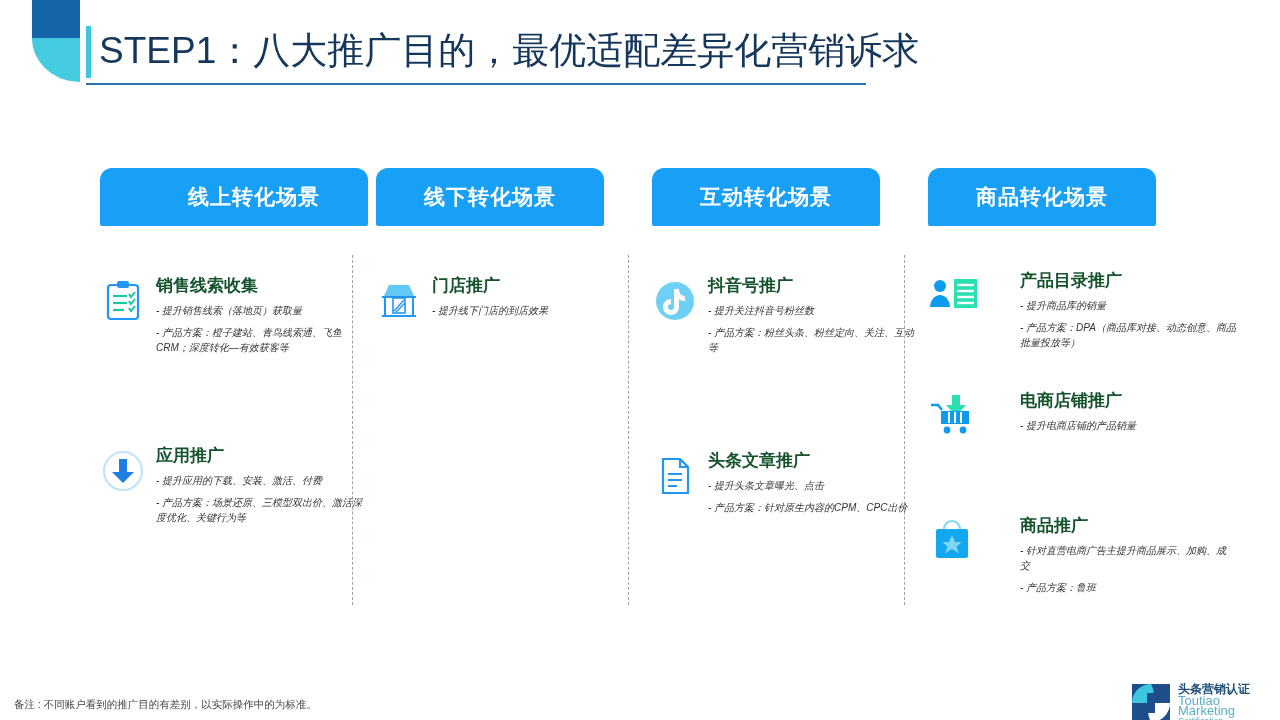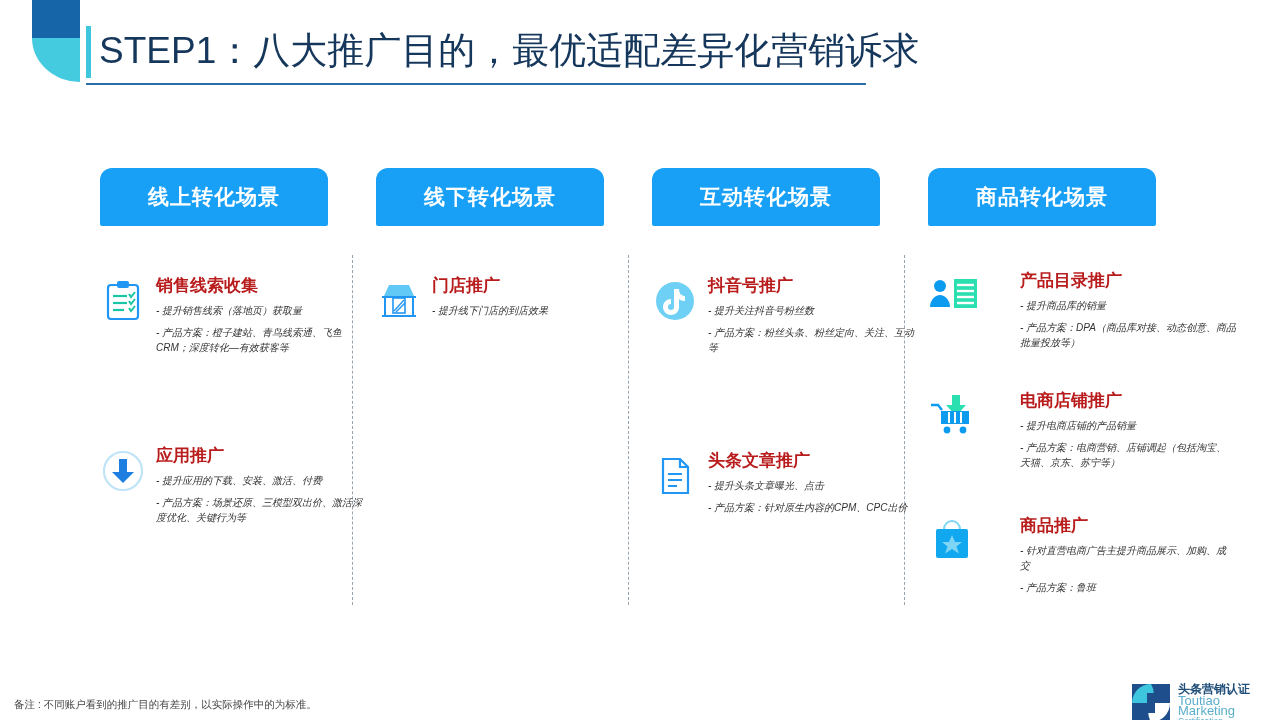--- a/index.html
+++ b/index.html
@@ -28,37 +28,37 @@
   .col2{left:376px;}
   .col3{left:652px;}
   .col4{left:928px;}
 
   .chead{
     height:58px;border-radius:12px 12px 2px 2px;
     background:#18a0f7;
     display:flex;align-items:center;justify-content:center;
     color:#ffffff;font-size:21px;font-weight:bold;letter-spacing:1px;
   }
-  .col1 .chead{width:228px;}
+  .col1 .chead{width:228px;padding-left:40px;}
   .col2 .chead{width:228px;}
   .col3 .chead{width:228px;}
   .col4 .chead{width:228px;}
 
   
   .divider{position:absolute;top:255px;width:0;height:350px;
     border-left:1px dashed #9aa4ad;}
   .d1{left:352px;}
   .d2{left:628px;}
   .d3{left:904px;}
 
   
   .item{position:absolute;width:270px;}
   .ico{position:absolute;left:0;top:0;width:46px;height:46px;}
   .itxt{position:absolute;left:56px;top:-4px;width:214px;}
-  .ihead{font-size:17px;font-weight:bold;color:#b91c1c;line-height:24px;margin-bottom:5px;
+  .ihead{font-size:17px;font-weight:bold;color:#14532d;line-height:24px;margin-bottom:5px;
          white-space:nowrap;}
   .iline{font-size:10px;color:#333333;line-height:15px;margin-bottom:7px;font-style:italic;}
 
   
   .col4 .itxt{width:216px;margin-left:20px;}
 
   
   .note{position:absolute;left:14px;top:698px;font-size:10.5px;color:#444444;}
   .logo{position:absolute;left:1132px;top:682px;width:140px;height:44px;}
   .logo-mark{position:absolute;left:0;top:2px;width:38px;height:38px;}
@@ -216,21 +216,20 @@
           <line x1="21" y1="19" x2="21" y2="30" stroke="#ffffff" stroke-width="2"></line>
           <line x1="27" y1="19" x2="27" y2="30" stroke="#ffffff" stroke-width="2"></line>
           <line x1="33" y1="19" x2="33" y2="30" stroke="#ffffff" stroke-width="2"></line>
           <circle cx="19" cy="37" r="3.4" fill="#0d9bf0"></circle>
           <circle cx="35" cy="37" r="3.4" fill="#0d9bf0"></circle>
         </svg>
       </div>
       <div class="itxt" style="left:72px;">
         <div class="ihead">电商店铺推广</div>
         <div class="iline">- 提升电商店铺的产品销量</div>
-        <div class="iline">- 产品方案：电商营销、店铺调起（包括淘宝、天猫、京东、苏宁等）</div>
       </div>
     </div>
 
     <div class="item" style="top:350px;">
       <div class="ico">
         <svg viewBox="0 0 52 46" width="52" height="46">
           <path d="M16 11 a8 8 0 0 1 16 0" fill="none" stroke="#7fd5f5" stroke-width="2"></path>
           <rect x="8" y="11" width="32" height="29" rx="2" fill="#11a8ef"></rect>
           <polygon points="24,17 27,24 34,24 28.5,28.5 31,35.5 24,31 17,35.5 19.5,28.5 14,24 21,24" fill="#7fd5f5"></polygon>
         </svg>

